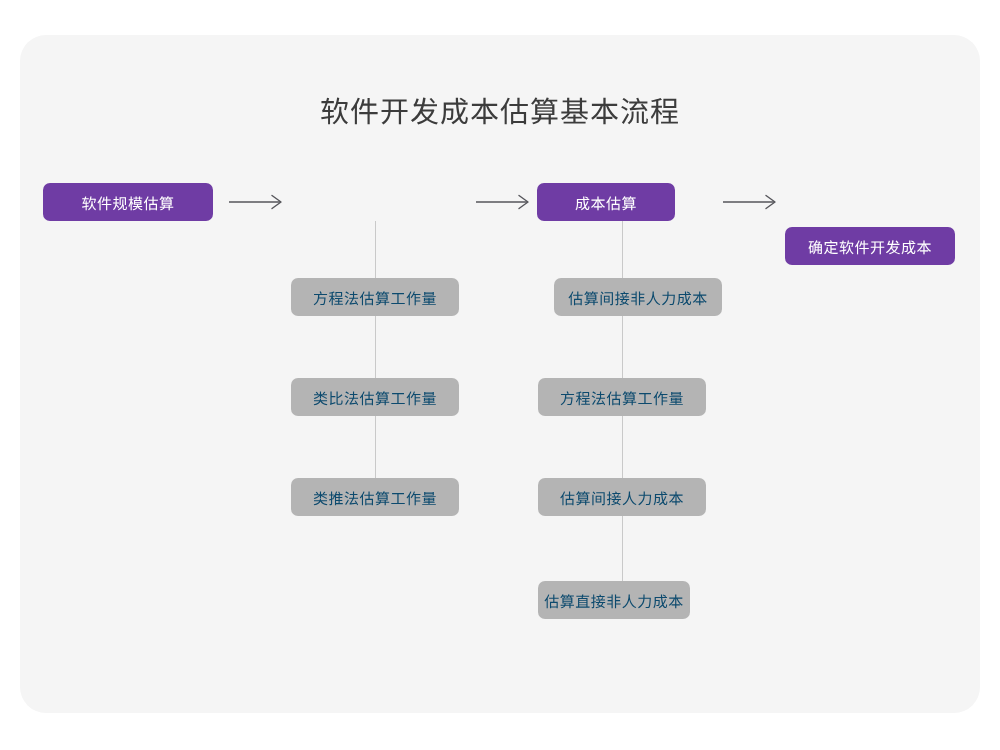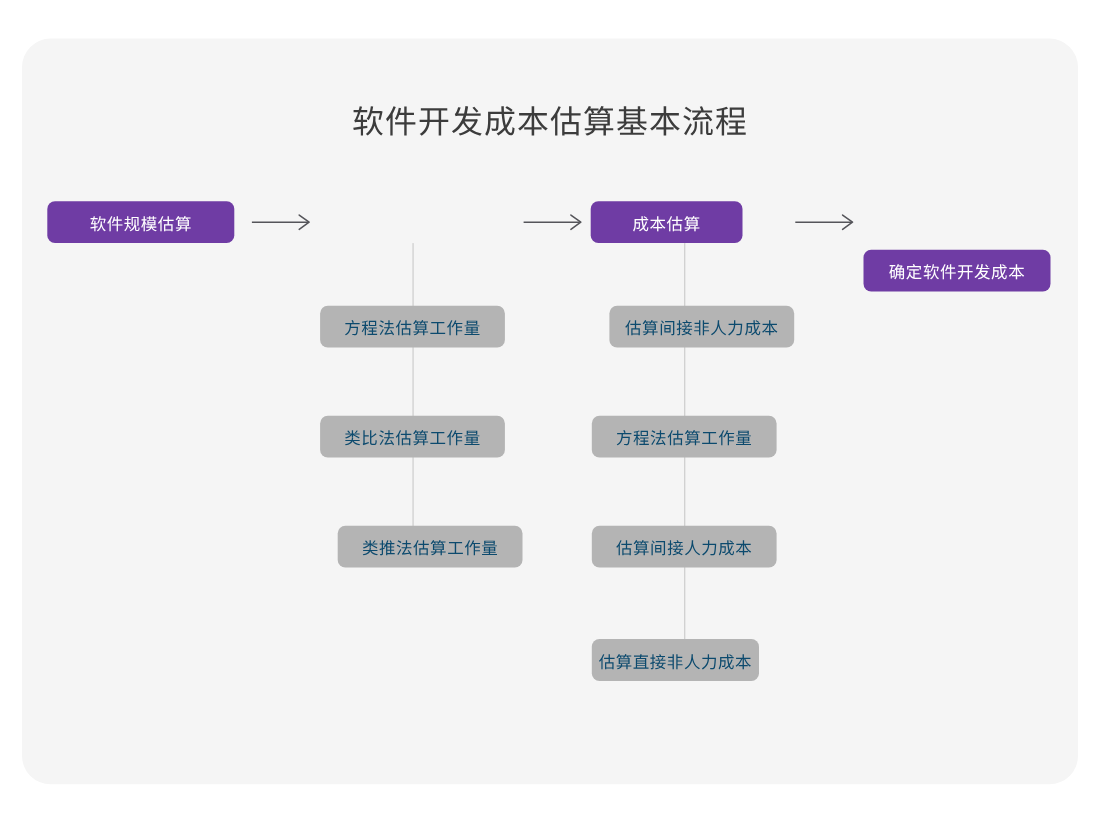--- a/index.html
+++ b/index.html
@@ -136,21 +136,21 @@
   </div>
 
   <div class="node sub" style="left:291px; top:278px; width:168px;">
     <span>方程法估算工作量</span>
   </div>
 
   <div class="node sub" style="left:291px; top:378px; width:168px;">
     <span>类比法估算工作量</span>
   </div>
 
-  <div class="node sub" style="left:307px; top:478px; width:168px;">
+  <div class="node sub" style="left:291px; top:478px; width:168px;">
     <span>类推法估算工作量</span>
   </div>
 
   <div class="node sub" style="left:554px; top:278px; width:168px;">
     <span>估算间接非人力成本</span>
   </div>
 
   <div class="node sub" style="left:538px; top:378px; width:168px;">
     <span>方程法估算工作量</span>
   </div>

